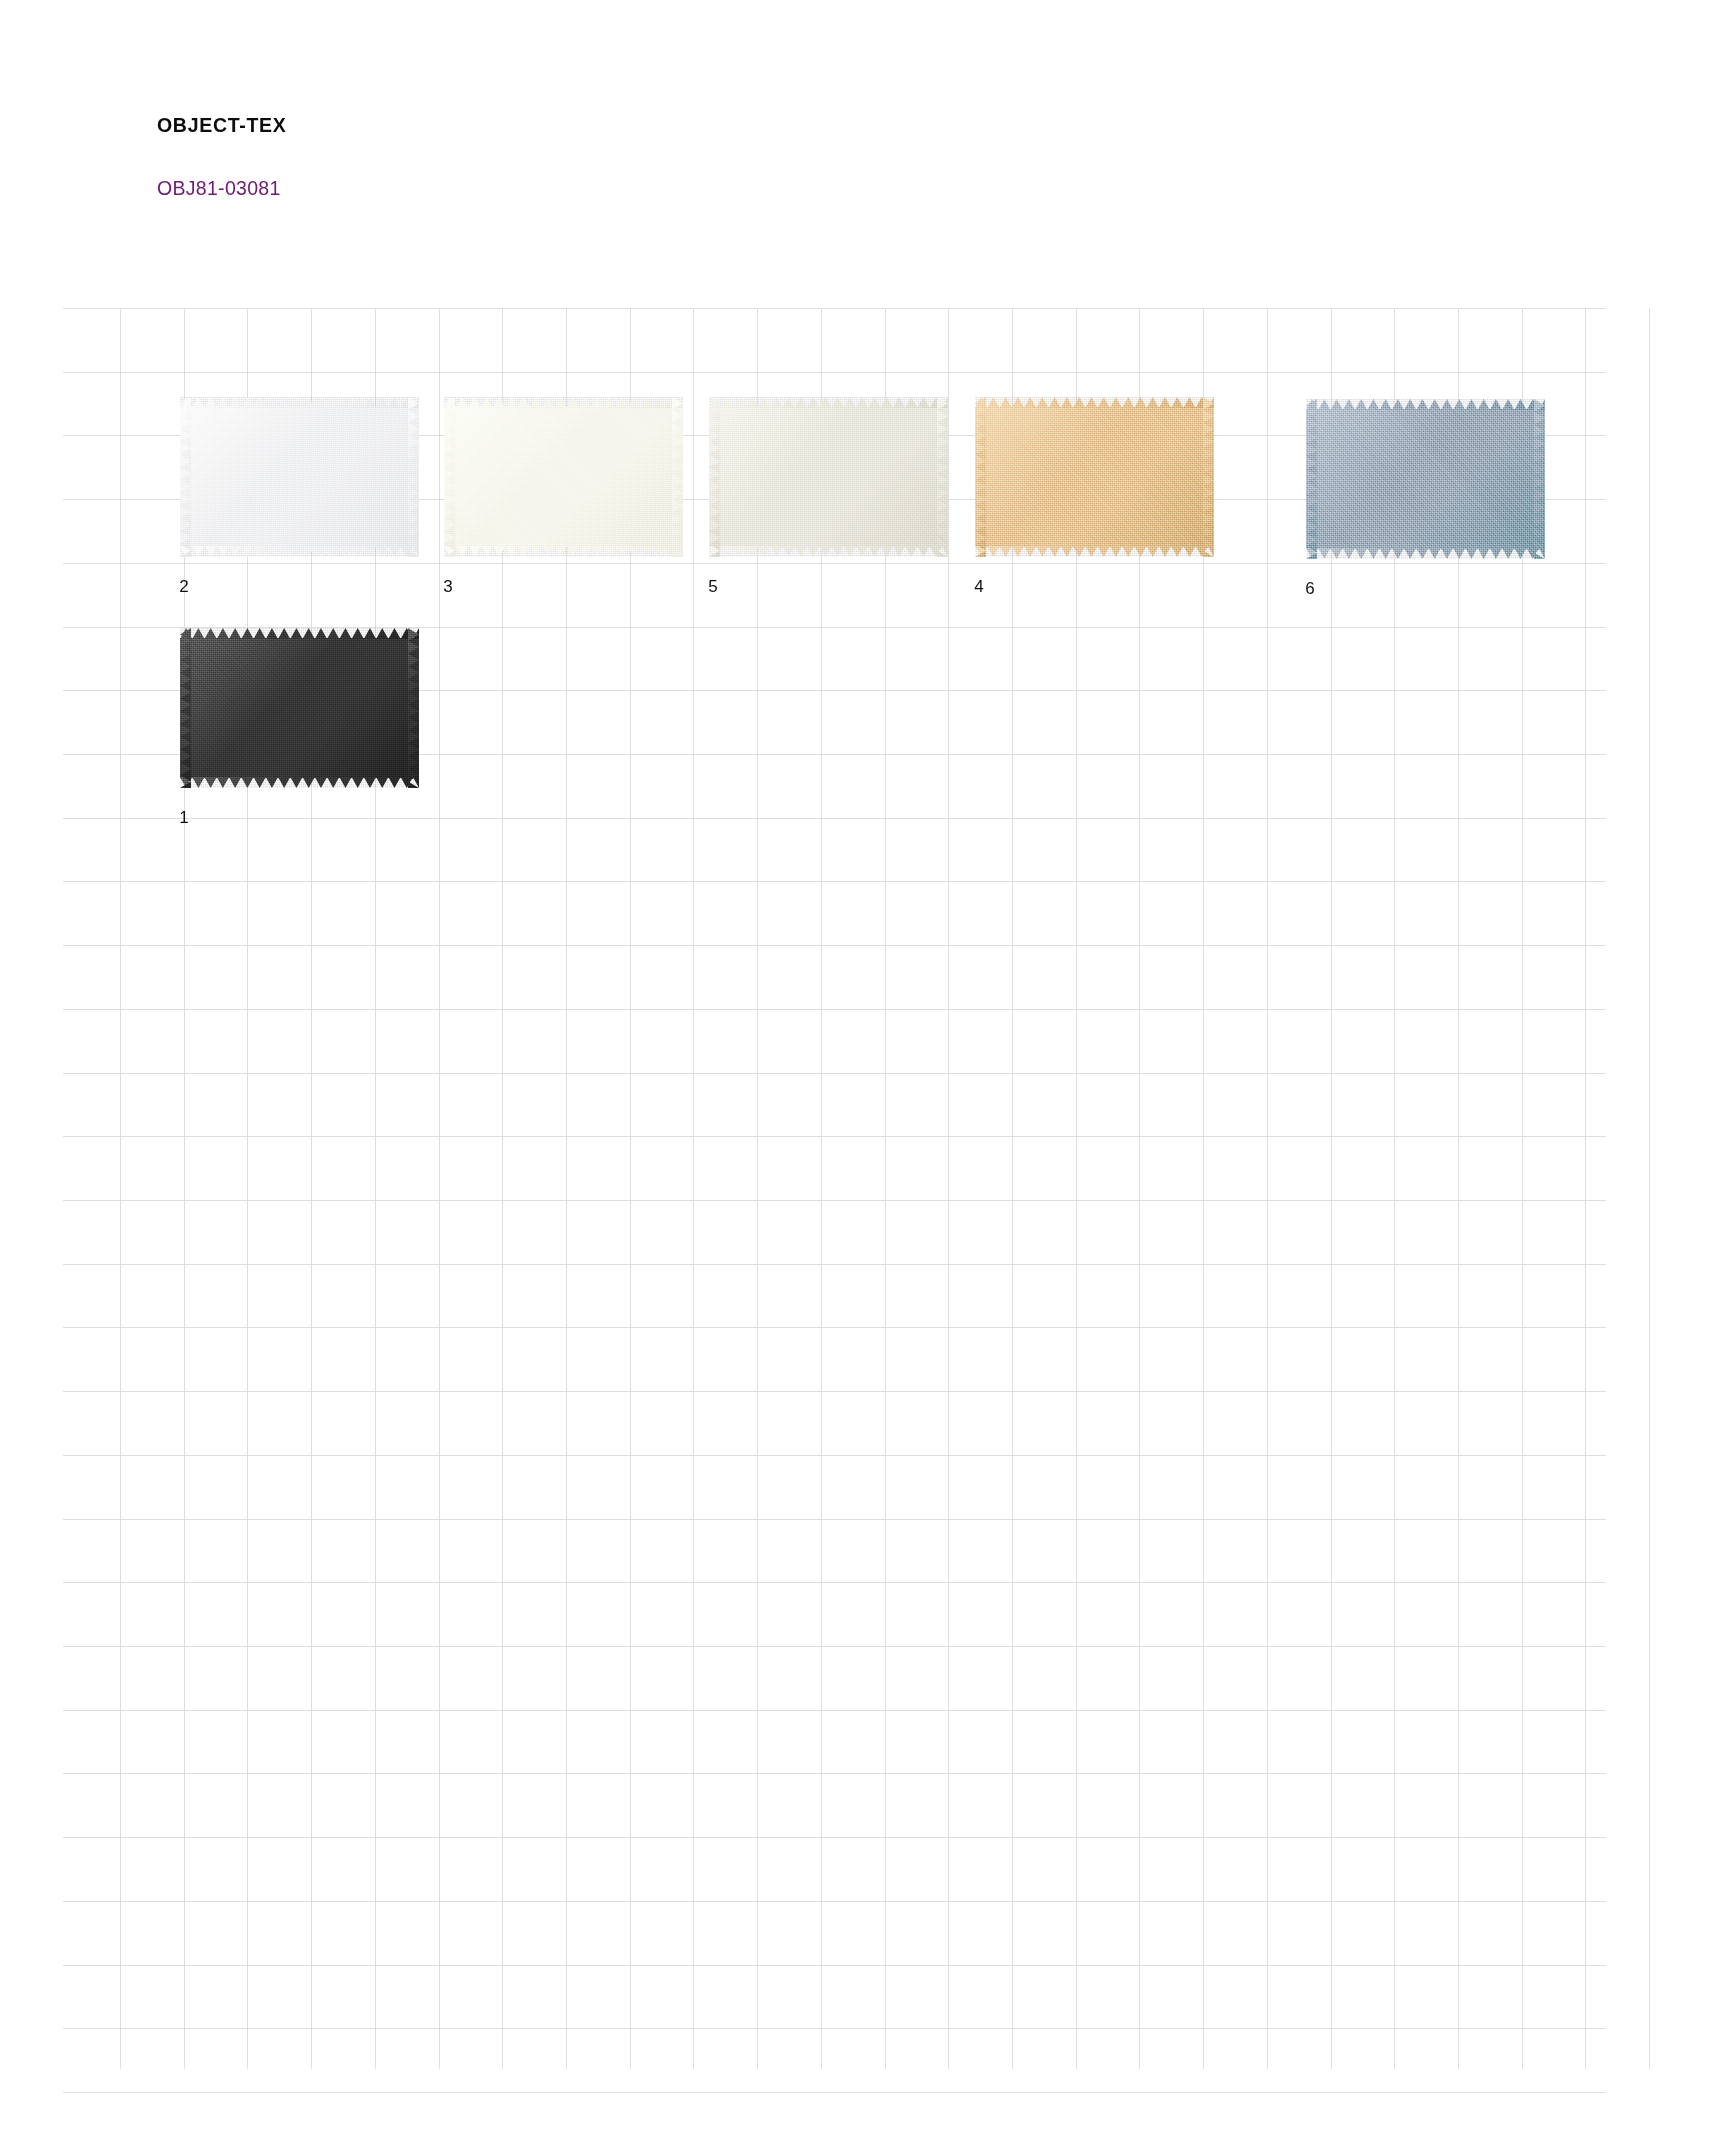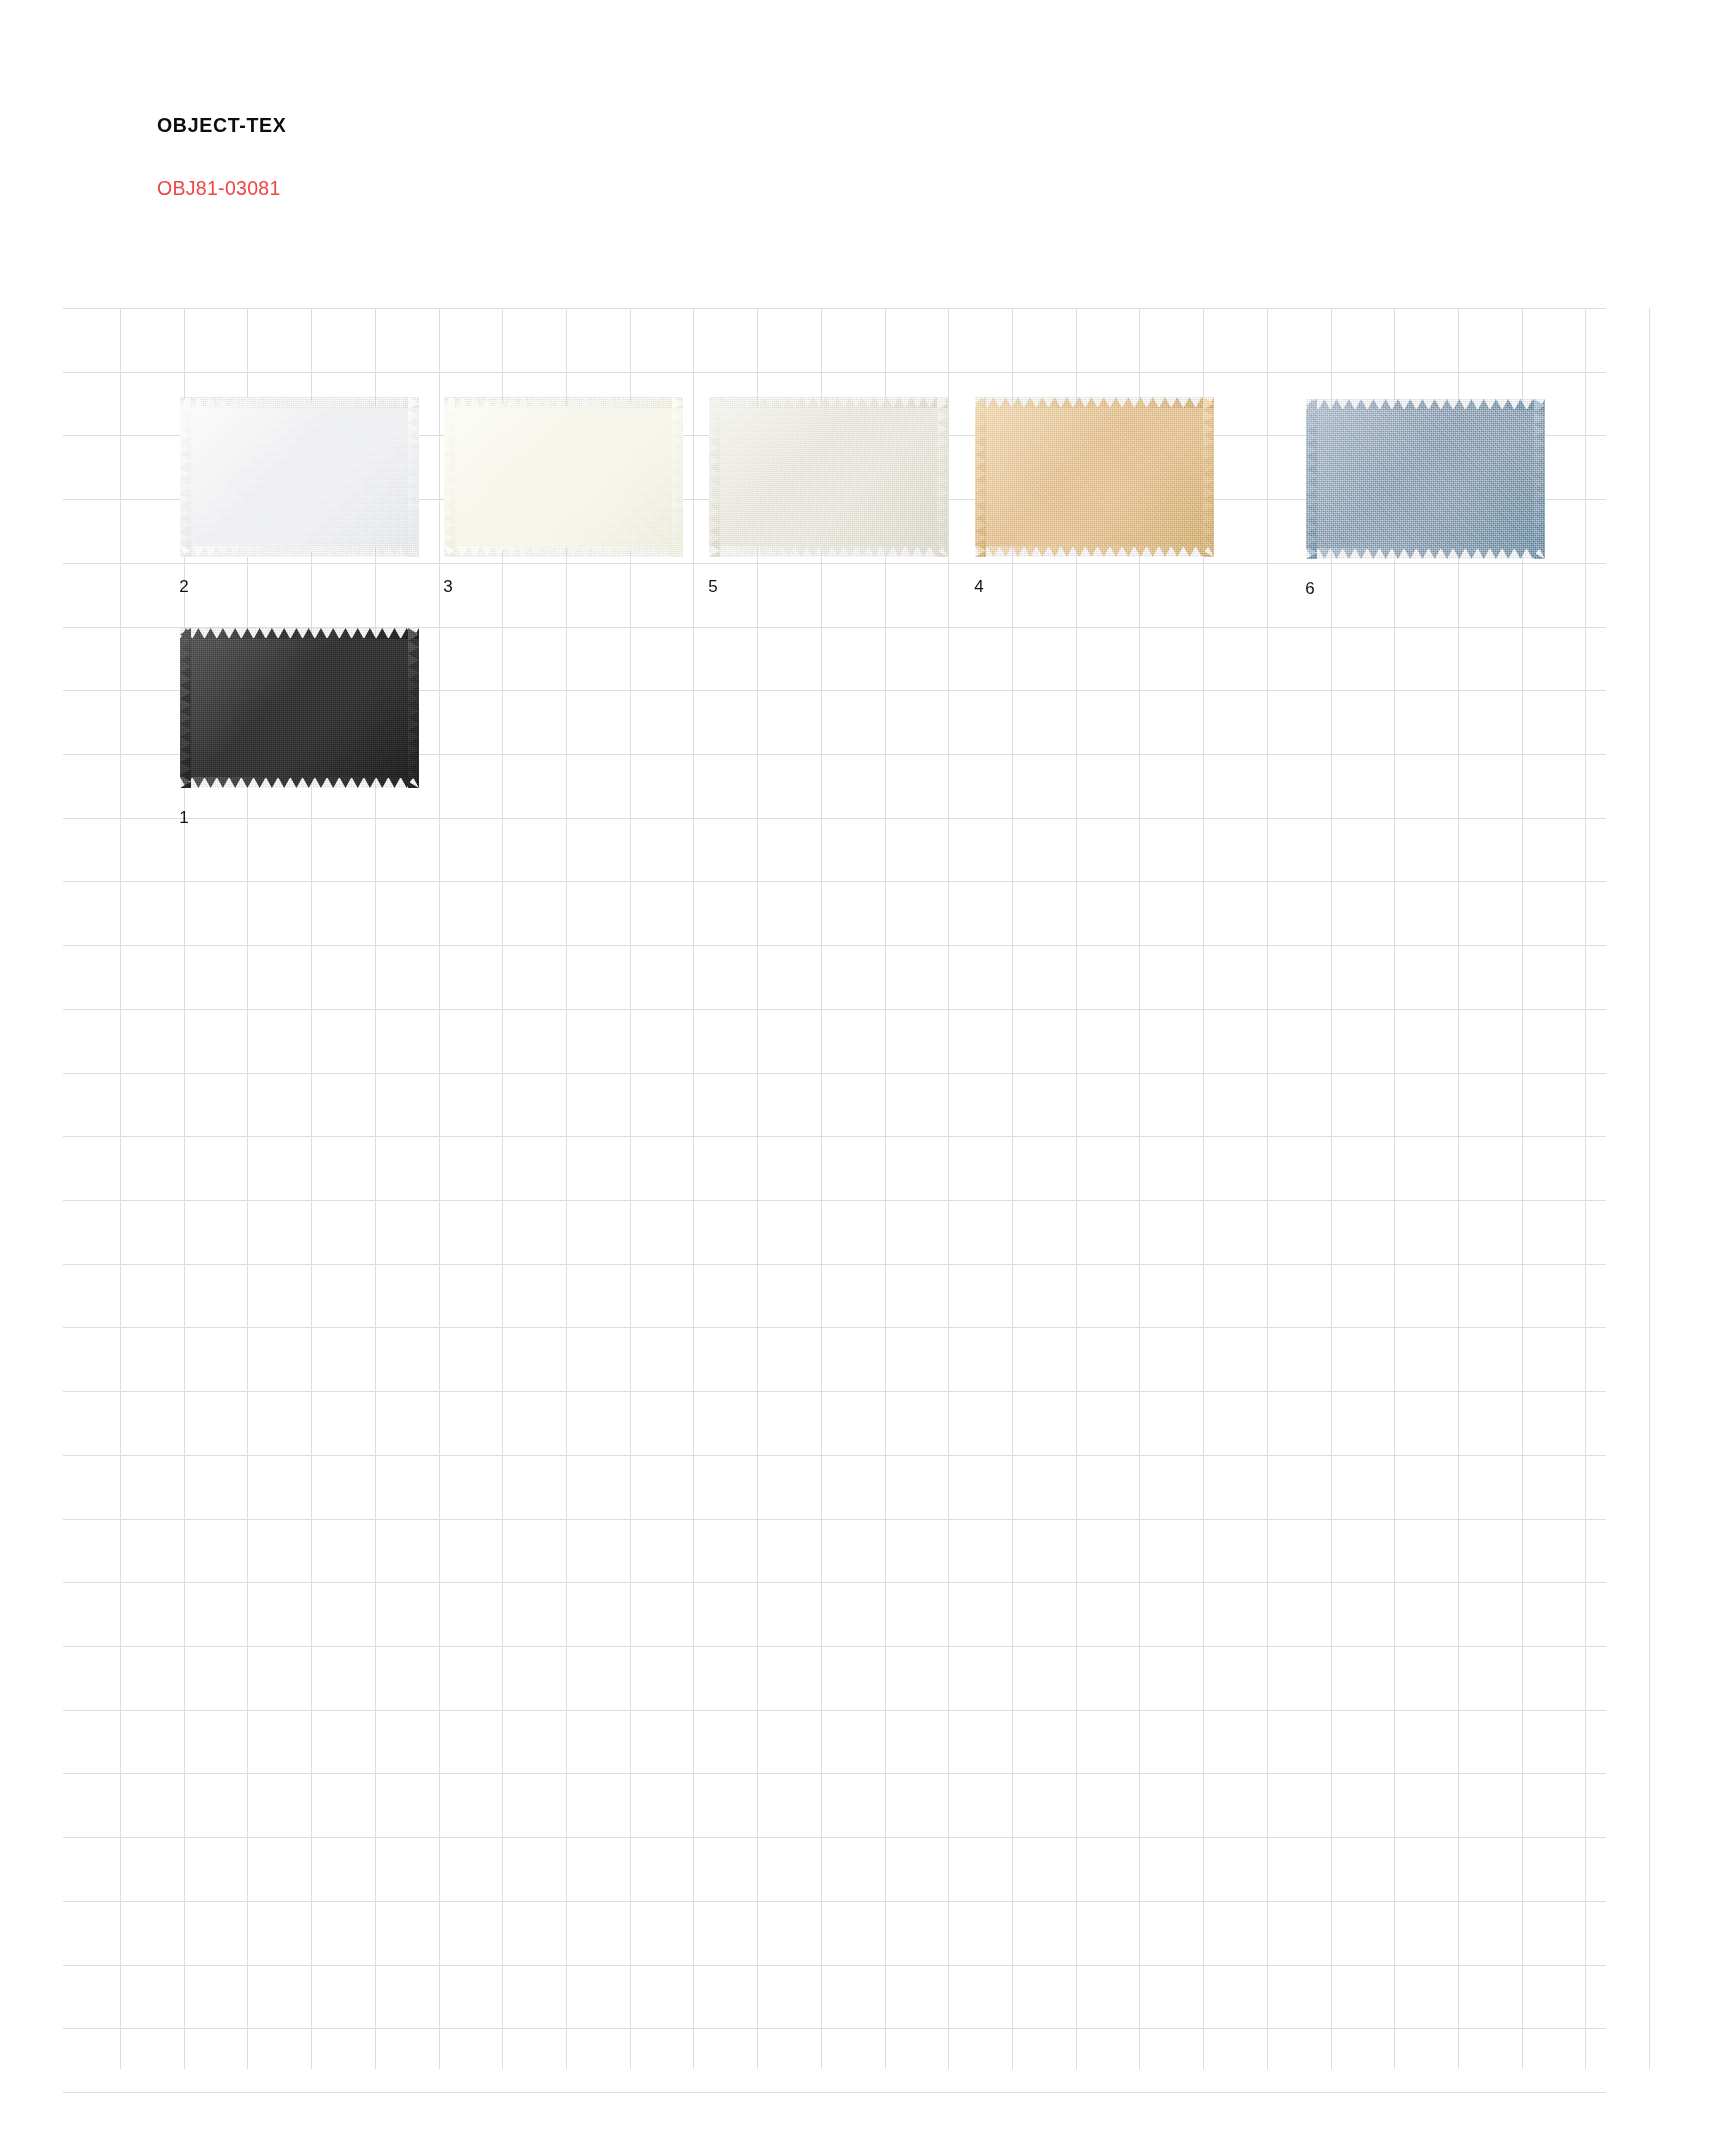--- a/index.html
+++ b/index.html
@@ -13,21 +13,21 @@
 
   
   #header { position:absolute; left:157px; top:114px; }
   #brand-title {
     font-size:19.5px; font-weight:700; letter-spacing:0.7px;
     color:#0d0d0d; line-height:1.2;
   }
   #style-code {
     margin-top:40px;
     font-size:19.5px; font-weight:400; letter-spacing:0.3px;
-    color:#ef4444; line-height:1.2;
+    color:#701a75; line-height:1.2;
   }
 
   
   #grid-area {
     position:absolute;
     left:120px; top:308px;
     width:1482px; height:1745px;
   }
   #grid-area .gline-v {
     position:absolute; top:0px; width:1.3px; height:1761px;

